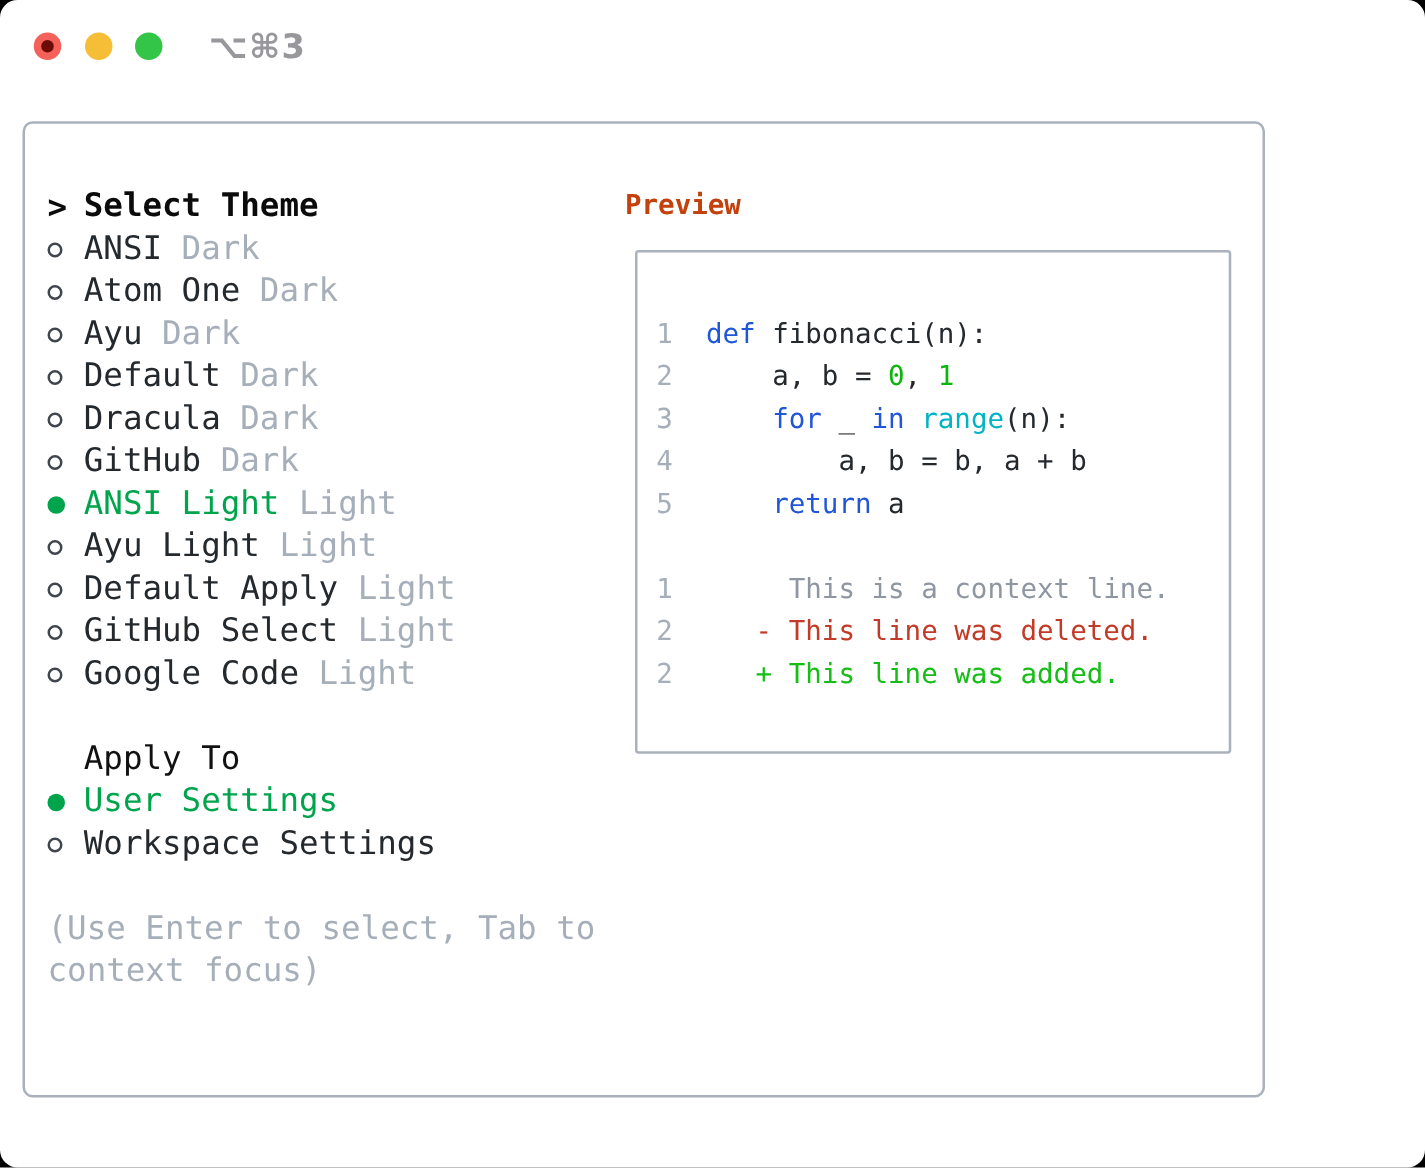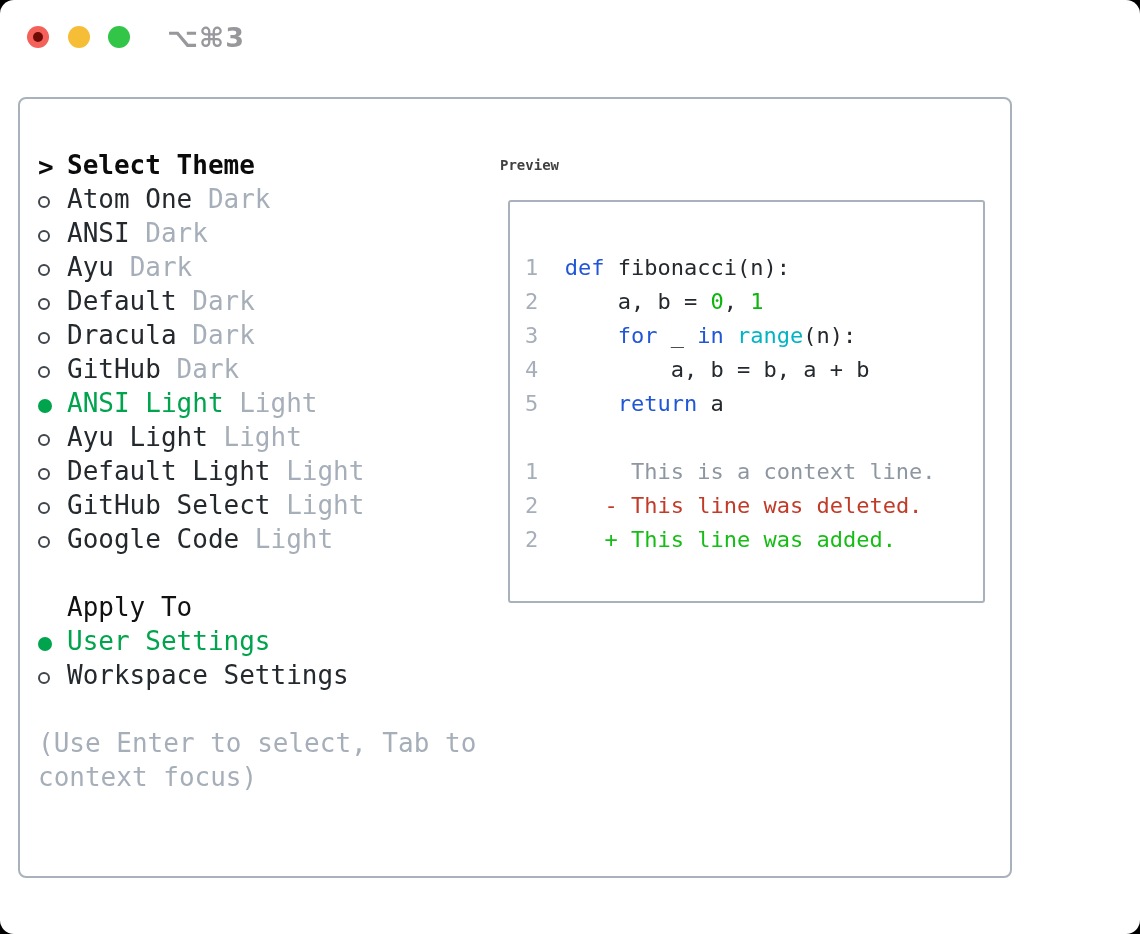--- a/index.html
+++ b/index.html
@@ -58,21 +58,21 @@
   }
   .radio.on{border:none;background:var(--sel-green);width:14px;height:14px;margin-bottom:1px;}
   .name.selected{color:var(--sel-green);}
   .tag{color:var(--muted);}
   .spacer{height:34px;}
   .section-title{color:#111;margin-top:45px;}
   .help{color:var(--muted);}
   
   .preview-title{
     position:absolute;left:480px;top:49px;height:34px;line-height:34px;
-    font-size:14px;font-weight:bold;color:#404040;
+    font-size:22px;font-weight:bold;color:#c2410c;
   }
   .preview-box{
     position:absolute;left:488px;top:101px;width:473px;height:399px;
     border:2px solid var(--border-gray);border-radius:3px;background:#fff;
   }
   .preview-pre{
     position:absolute;left:15px;top:49px;margin:0;
     font-family:"DejaVu Sans Mono","Liberation Mono",monospace;
     font-size:22px;line-height:34px;white-space:pre;
   }
@@ -97,29 +97,29 @@
     <span class="shortcut">⌥⌘3</span>
   </div>
 
   <div class="panel">
 
     <div class="left-col">
       <div class="row">
         <span class="gutter"><span class="prompt">&gt;</span></span><span class="hdr">Select Theme</span>
       </div>
       <div id="theme-list">
+          <div class="row"><span class="gutter"><span class="radio"></span></span><span class="name">ANSI</span> <span class="tag">Dark</span></div>
           <div class="row"><span class="gutter"><span class="radio"></span></span><span class="name">Atom One</span> <span class="tag">Dark</span></div>
-          <div class="row"><span class="gutter"><span class="radio"></span></span><span class="name">ANSI</span> <span class="tag">Dark</span></div>
           <div class="row"><span class="gutter"><span class="radio"></span></span><span class="name">Ayu</span> <span class="tag">Dark</span></div>
           <div class="row"><span class="gutter"><span class="radio"></span></span><span class="name">Default</span> <span class="tag">Dark</span></div>
           <div class="row"><span class="gutter"><span class="radio"></span></span><span class="name">Dracula</span> <span class="tag">Dark</span></div>
           <div class="row"><span class="gutter"><span class="radio"></span></span><span class="name">GitHub</span> <span class="tag">Dark</span></div>
           <div class="row"><span class="gutter"><span class="radio on"></span></span><span class="name selected">ANSI Light</span> <span class="tag">Light</span></div>
           <div class="row"><span class="gutter"><span class="radio"></span></span><span class="name">Ayu Light</span> <span class="tag">Light</span></div>
-          <div class="row"><span class="gutter"><span class="radio"></span></span><span class="name">Default Light</span> <span class="tag">Light</span></div>
+          <div class="row"><span class="gutter"><span class="radio"></span></span><span class="name">Default Apply</span> <span class="tag">Light</span></div>
           <div class="row"><span class="gutter"><span class="radio"></span></span><span class="name">GitHub Select</span> <span class="tag">Light</span></div>
           <div class="row"><span class="gutter"><span class="radio"></span></span><span class="name">Google Code</span> <span class="tag">Light</span></div>
         </div>
       <div class="spacer"></div>
       <div class="row">
         <span class="gutter"></span><span class="section-title">Apply To</span>
       </div>
       <div id="apply-list">
           <div class="row"><span class="gutter"><span class="radio on"></span></span><span class="name selected">User Settings</span></div>
           <div class="row"><span class="gutter"><span class="radio"></span></span><span class="name">Workspace Settings</span></div>

